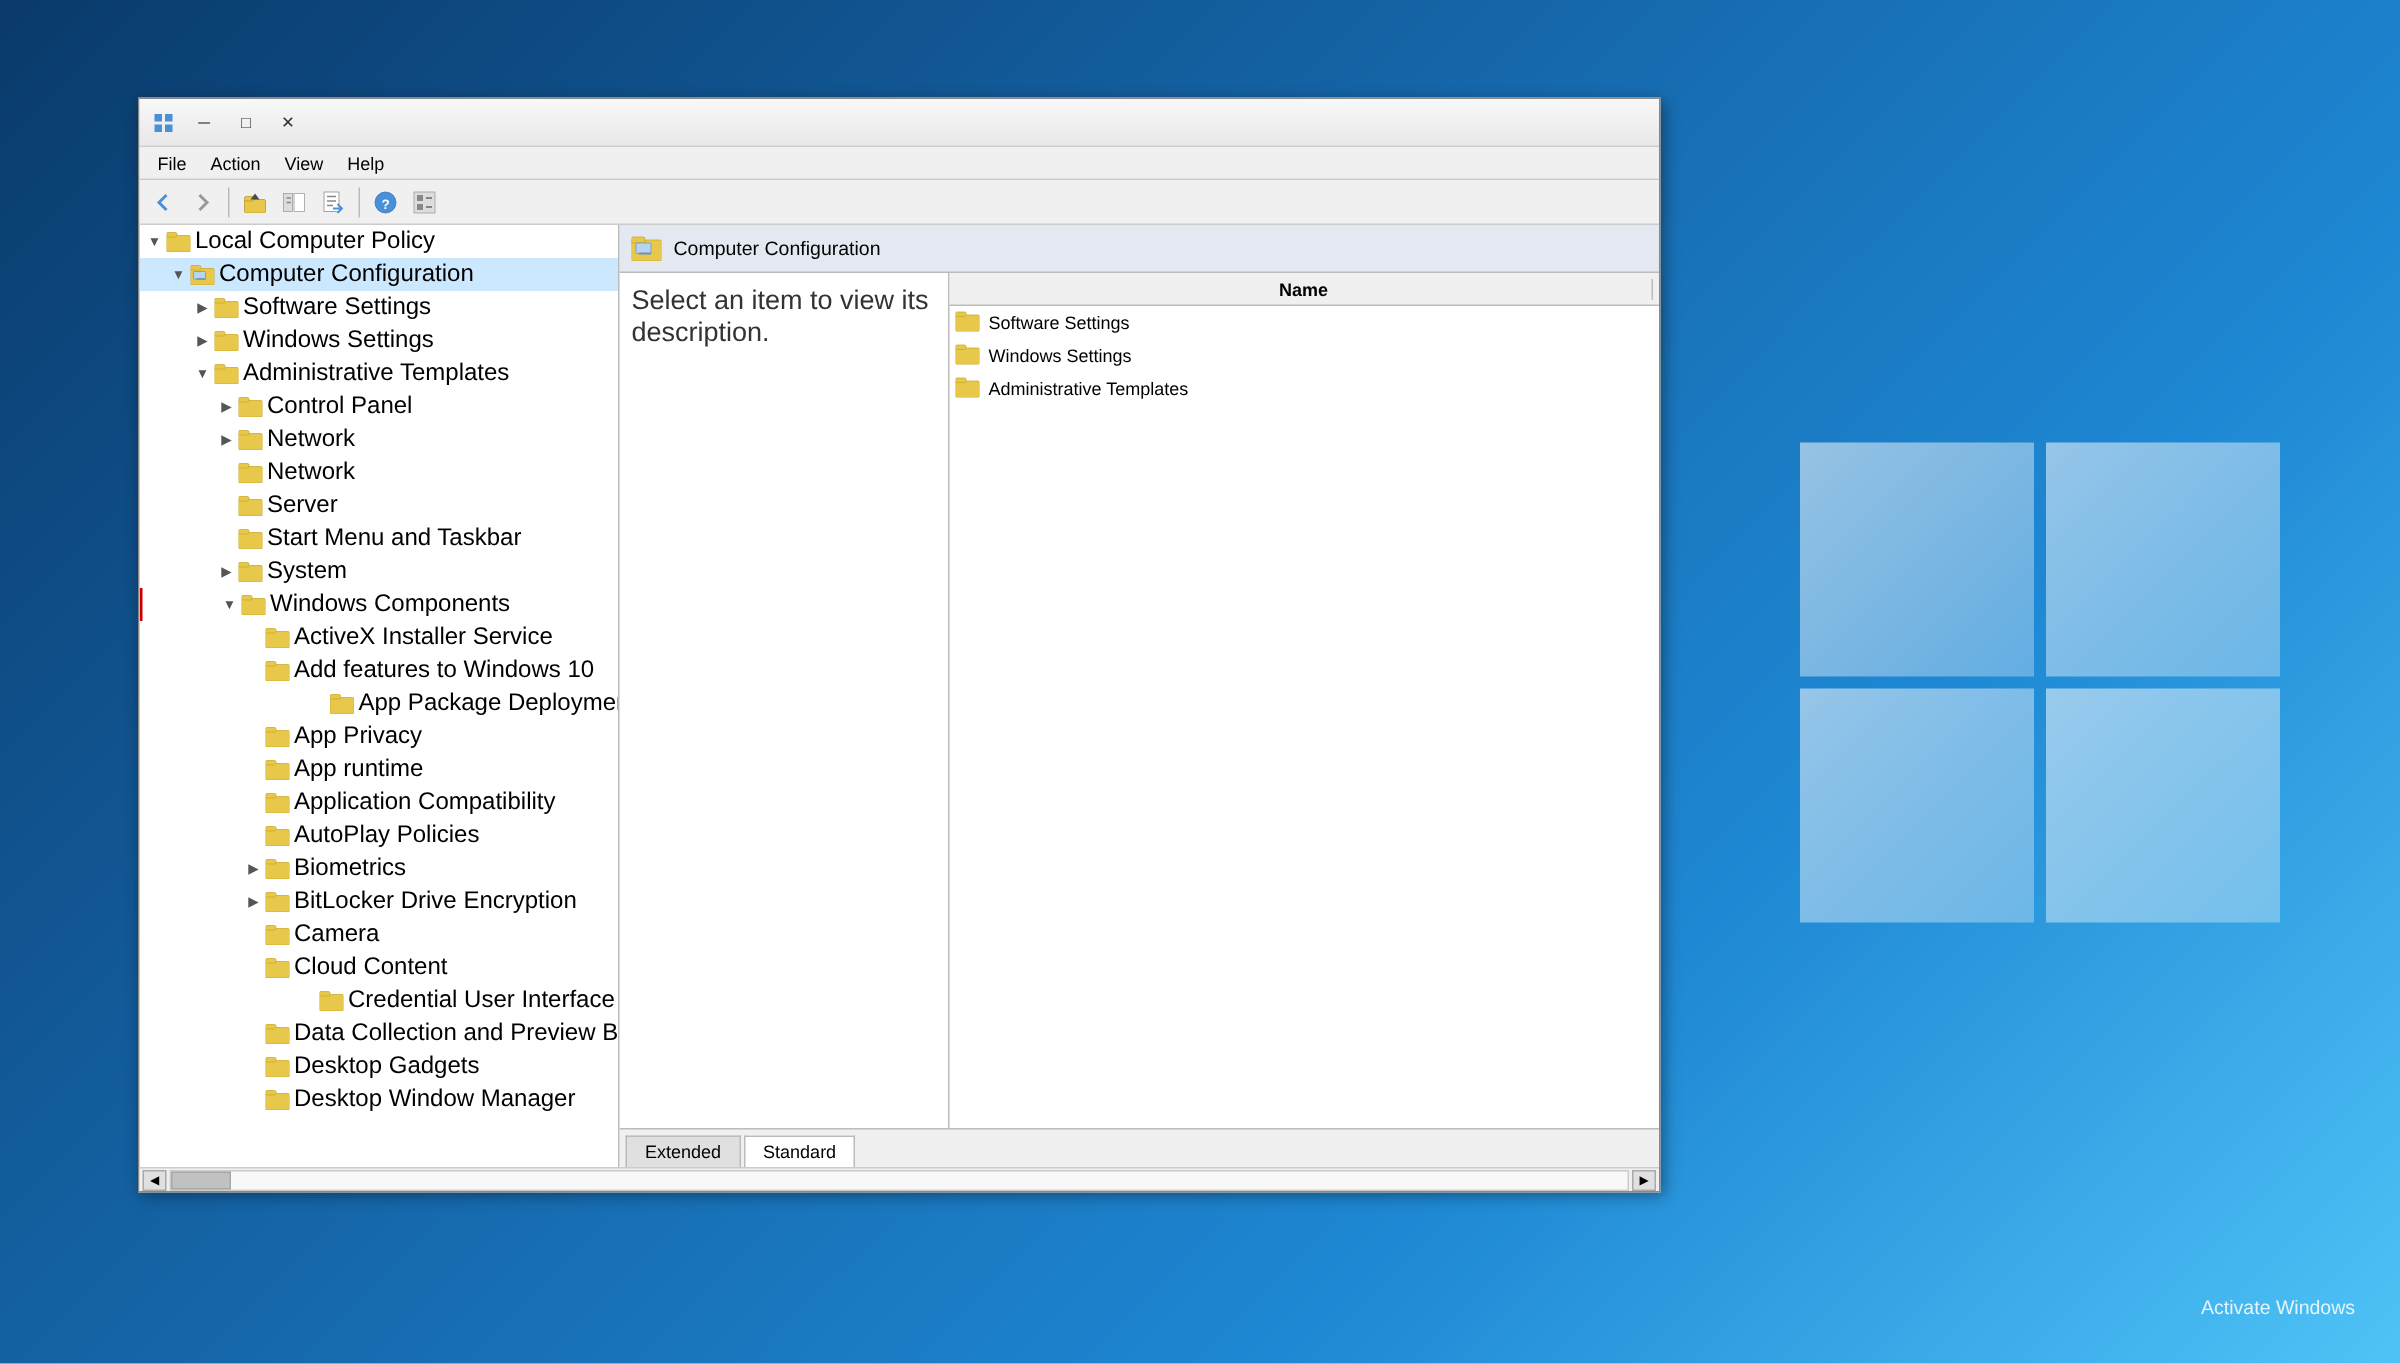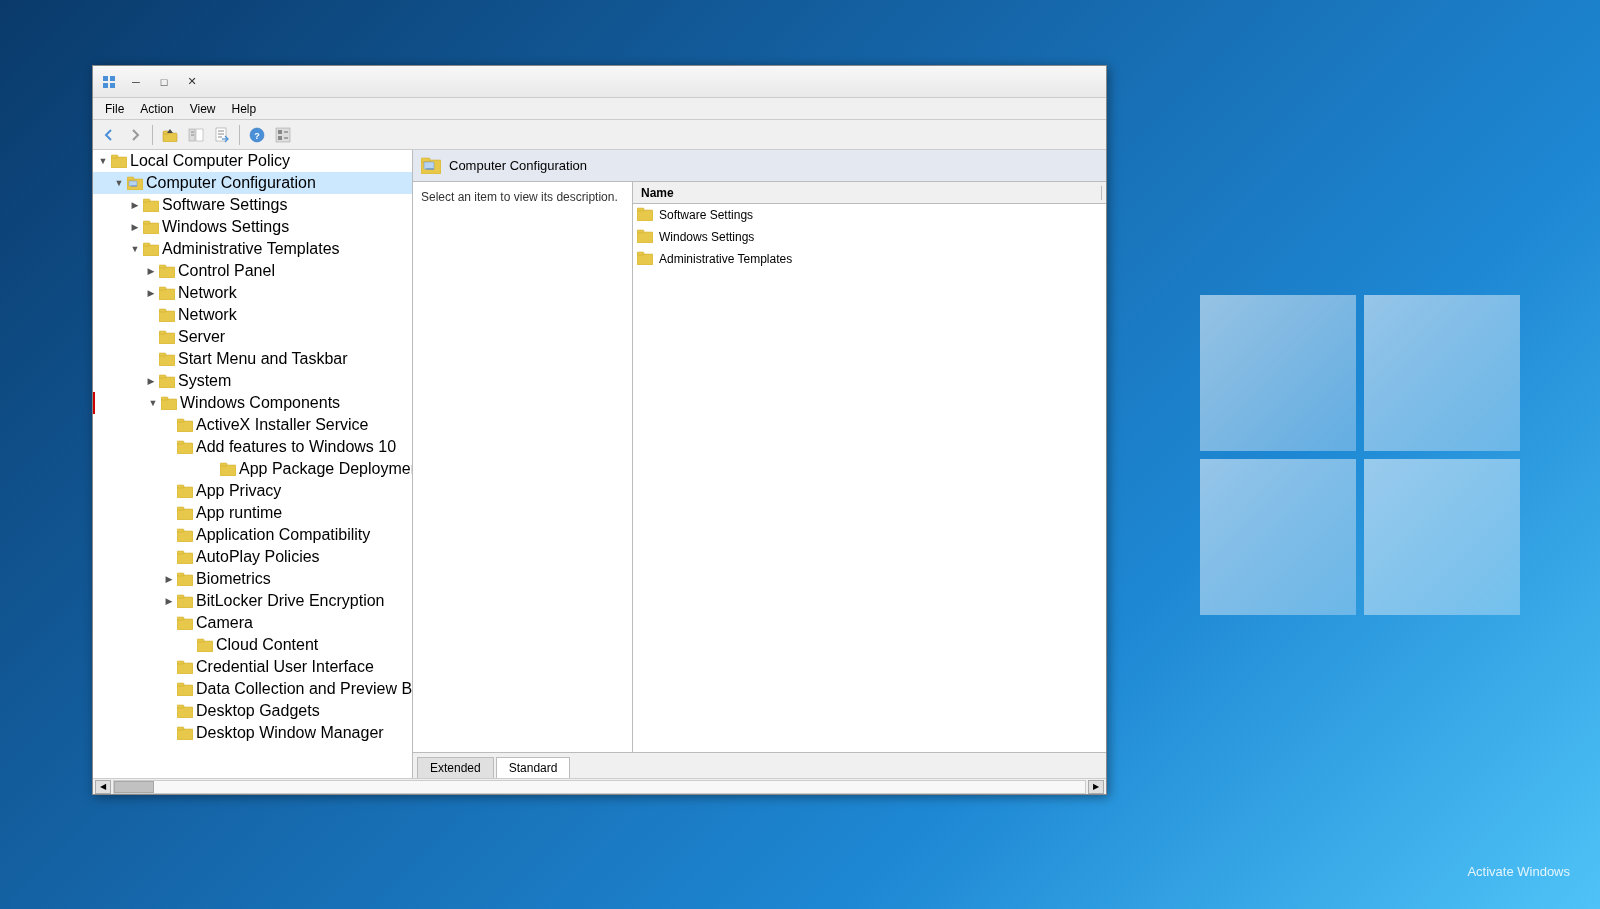--- a/index.html
+++ b/index.html
@@ -241,37 +241,38 @@
 
     .right-content {
       display: flex;
       flex: 1;
     }
 
     .description-pane {
       width: 220px;
       border-right: 1px solid #bbb;
       padding: 8px;
-      font-size: 12px;
+      font-size: 18px;
       color: #333;
       flex-shrink: 0;
     }
 
     .list-pane {
       flex: 1;
       overflow-y: auto;
     }
 
     .list-header {
       display: flex;
       align-items: center;
       height: 22px;
       border-bottom: 1px solid #bbb;
       background: #f0f0f0;
       padding: 0 4px;
+      text-align: center;
     }
 
     .list-col-name {
       font-size: 12px;
       font-weight: bold;
       padding: 0 4px;
       flex: 1;
       border-right: 1px solid #bbb;
     }
 
@@ -691,33 +692,33 @@
         <div class="expand-btn" style="visibility:hidden;"></div>
         <div class="folder-icon">
           <svg class="folder-svg" viewBox="0 0 16 14">
             <rect x="0" y="3" width="16" height="11" rx="1" fill="#e8c84a" stroke="#c8a82a" stroke-width="0.5"></rect>
             <rect x="0" y="1" width="7" height="3" rx="1" fill="#e8c84a" stroke="#c8a82a" stroke-width="0.5"></rect>
           </svg>
         </div>
         <span class="item-label">Camera</span>
       </div>
 
-      <div class="tree-item" style="padding-left:88px;">
+      <div class="tree-item" style="padding-left:68px;">
         <div class="expand-btn" style="visibility:hidden;"></div>
         <div class="folder-icon">
           <svg class="folder-svg" viewBox="0 0 16 14">
             <rect x="0" y="3" width="16" height="11" rx="1" fill="#e8c84a" stroke="#c8a82a" stroke-width="0.5"></rect>
             <rect x="0" y="1" width="7" height="3" rx="1" fill="#e8c84a" stroke="#c8a82a" stroke-width="0.5"></rect>
           </svg>
         </div>
         <span class="item-label">Cloud Content</span>
       </div>
 
 
-      <div class="tree-item" style="padding-left:68px;">
+      <div class="tree-item" style="padding-left:104px;">
         <div class="expand-btn" style="visibility:hidden;"></div>
         <div class="folder-icon">
           <svg class="folder-svg" viewBox="0 0 16 14">
             <rect x="0" y="3" width="16" height="11" rx="1" fill="#e8c84a" stroke="#c8a82a" stroke-width="0.5"></rect>
             <rect x="0" y="1" width="7" height="3" rx="1" fill="#e8c84a" stroke="#c8a82a" stroke-width="0.5"></rect>
           </svg>
         </div>
         <span class="item-label">Credential User Interface</span>
       </div>
 

